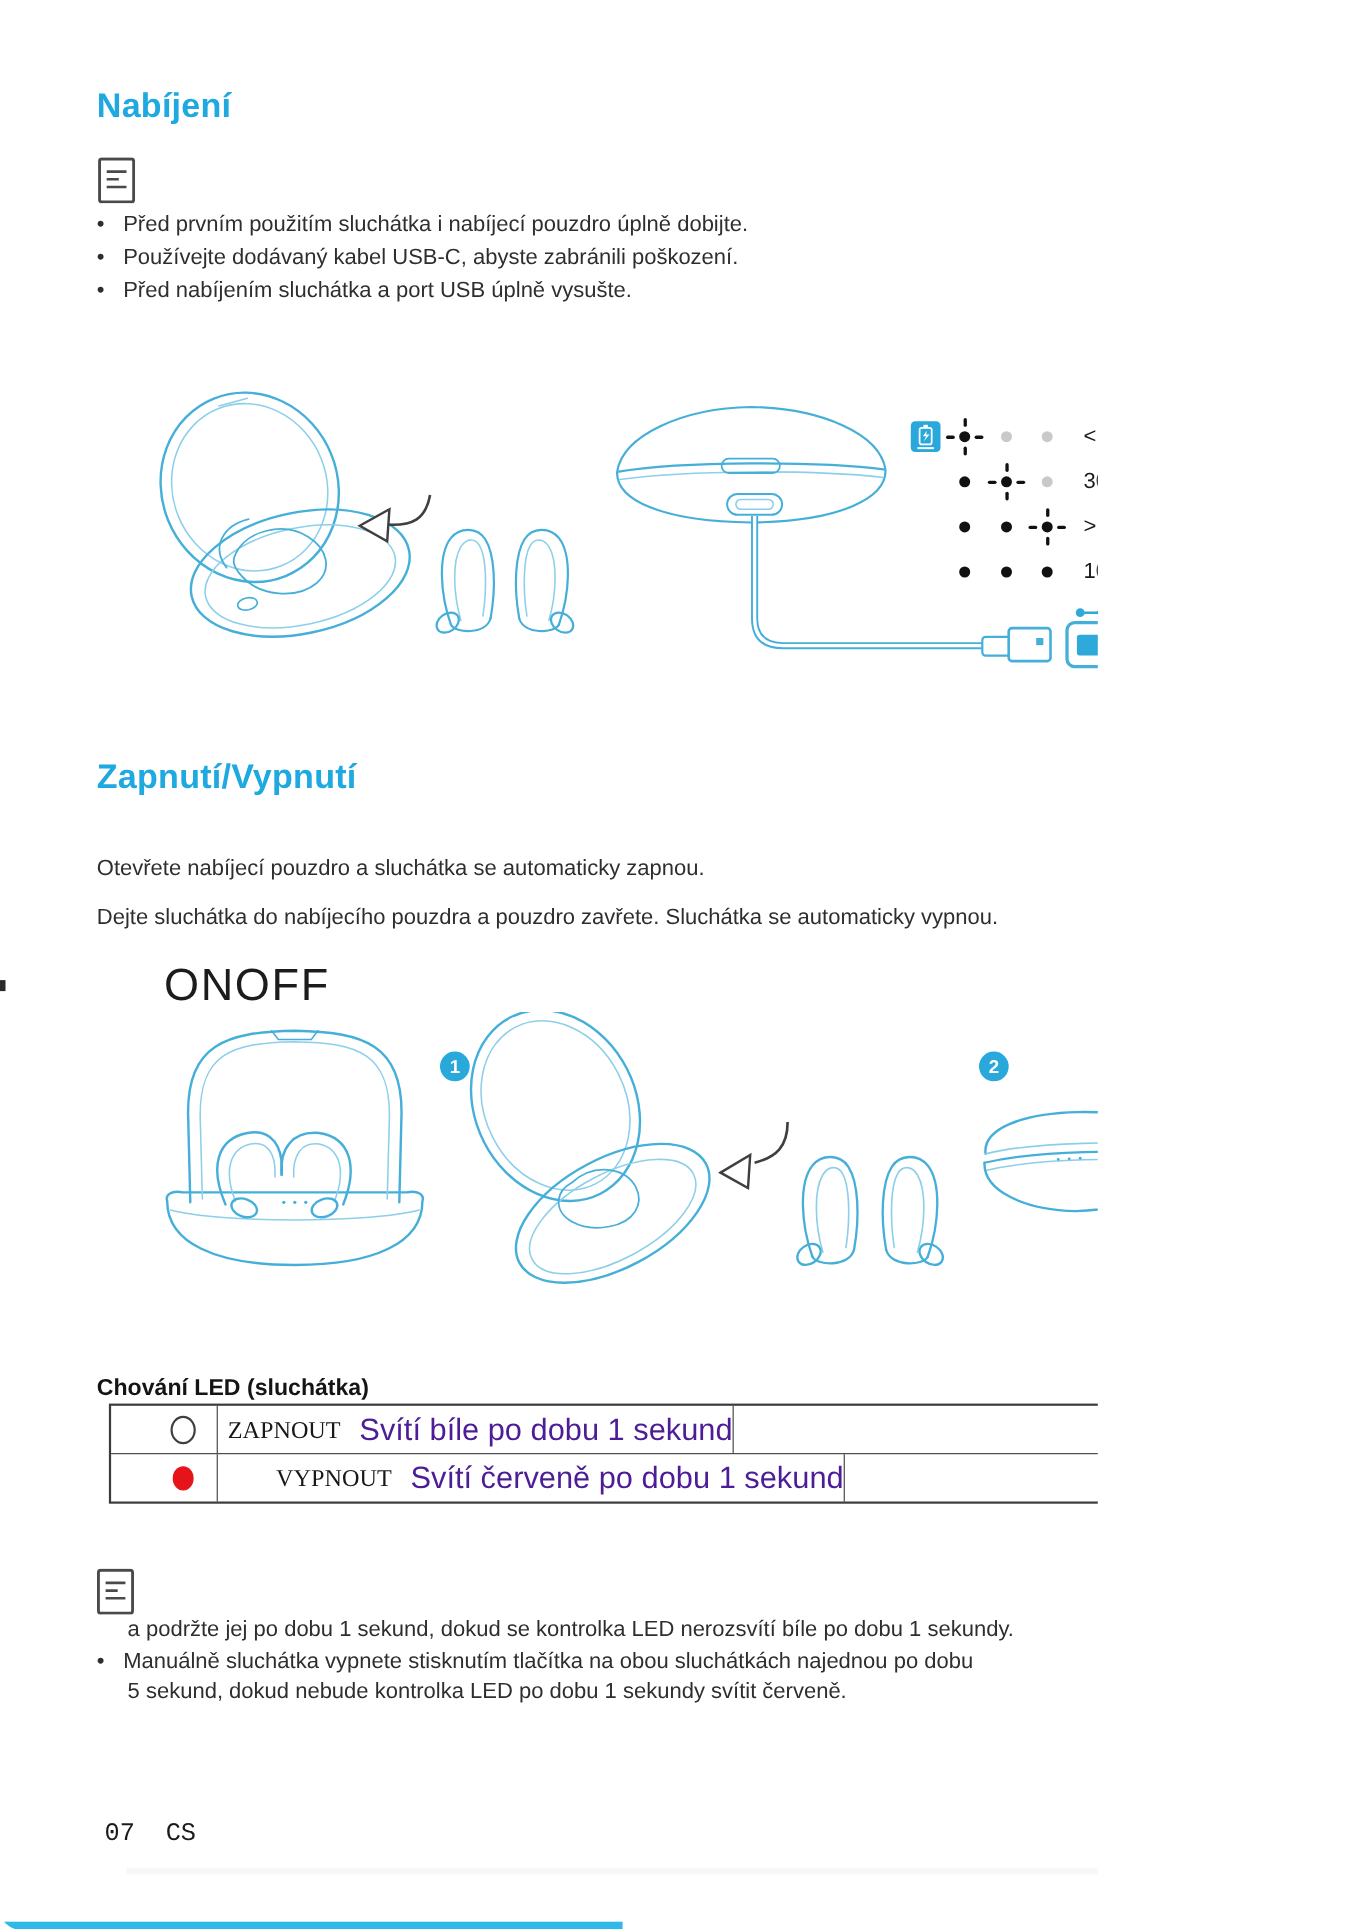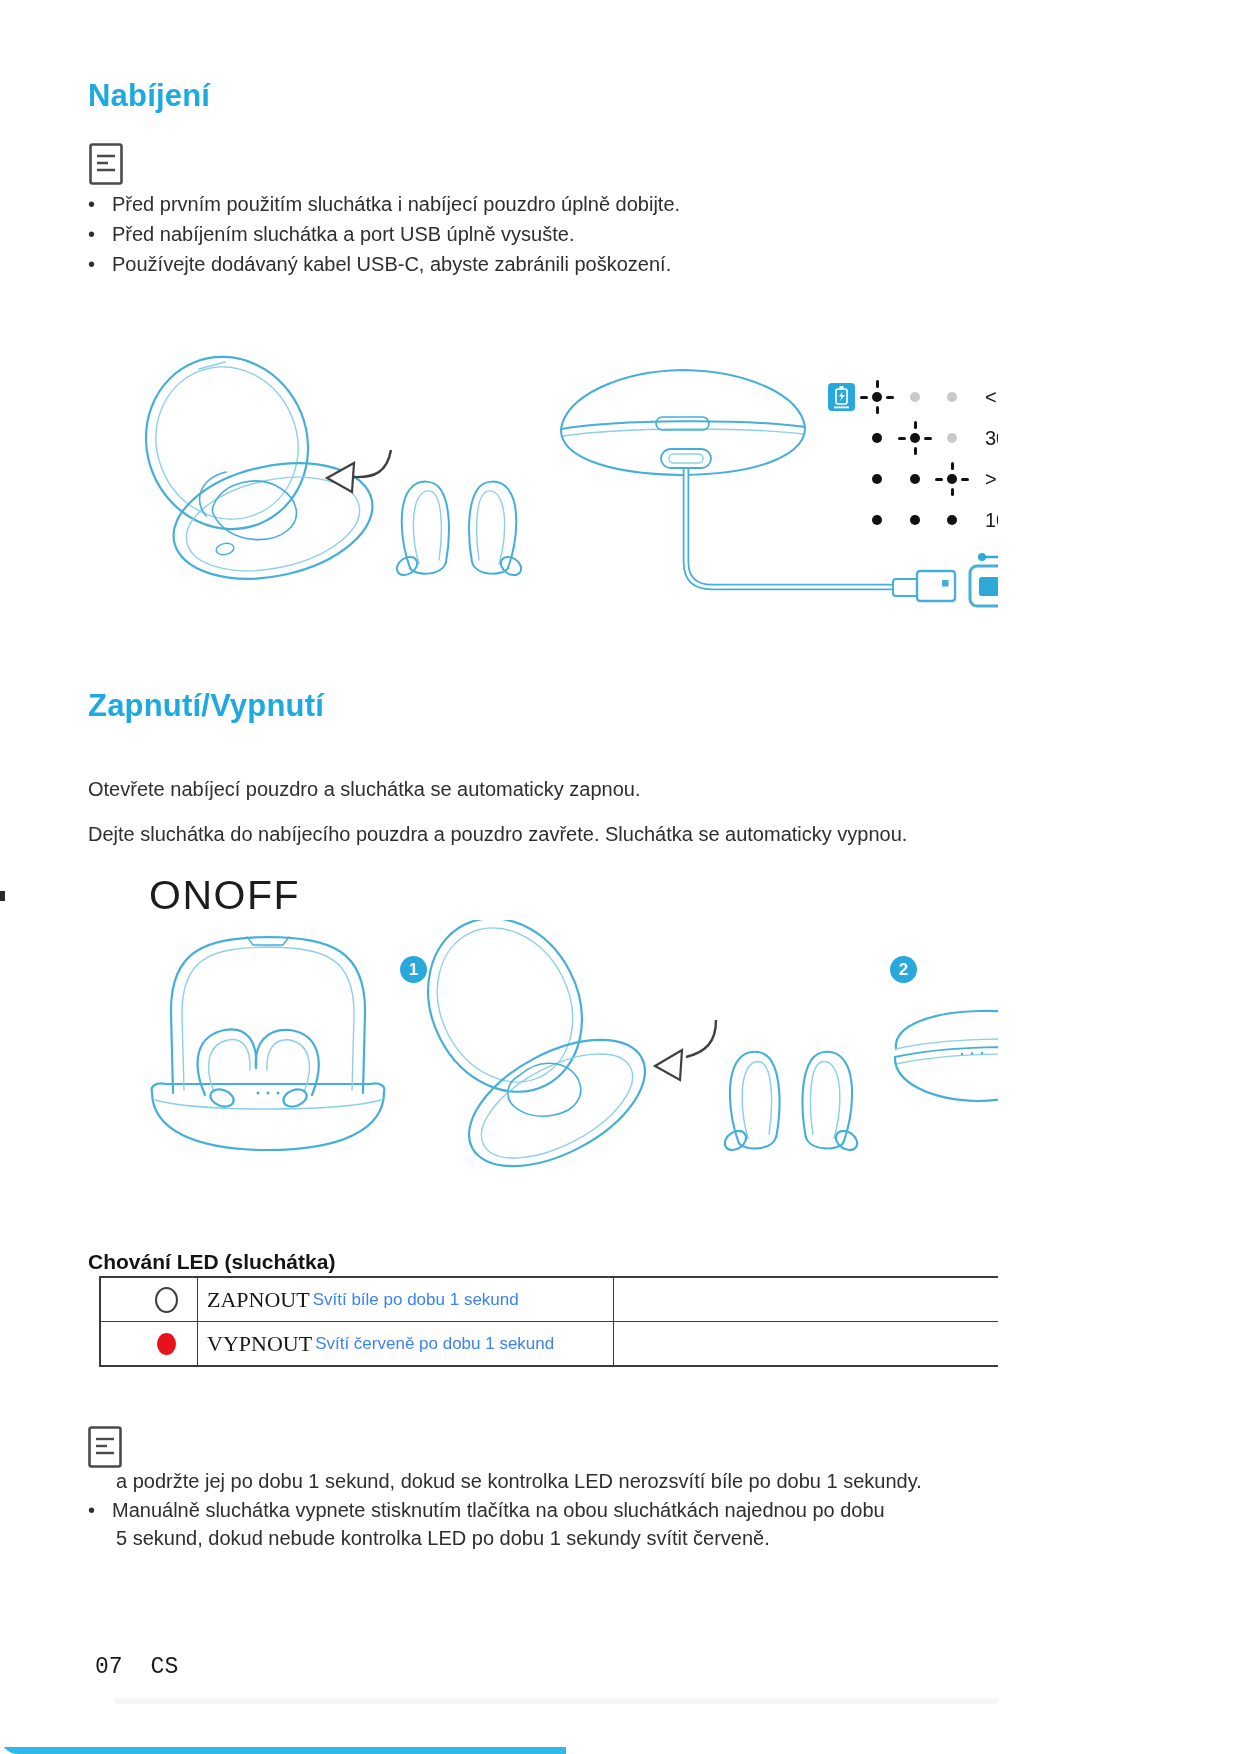--- a/index.html
+++ b/index.html
@@ -32,28 +32,28 @@
   .ray.r-l{width:8px;height:3px;left:0;top:15.5px;}
   .ray.r-r{width:8px;height:3px;right:0;top:15.5px;}
   .legend-label{position:absolute;left:985px;transform:translateY(-50%);font-size:20px;
                 color:#1a1a1a;white-space:nowrap;}
   
   .table-heading{position:absolute;left:88px;top:1250px;font-size:21px;font-weight:bold;
                  color:#141414;}
   .led-table{position:absolute;left:99px;top:1276px;width:1037px;border:2px solid #3b3b3b;
              background:#fff;}
   .lt-row{display:flex;height:43px;align-items:stretch;padding-left:34px;}
-  .lt-row.second{border-top:1.6px solid #3b3b3b;}
+  .lt-row.second{border-top:1.6px solid #3b3b3b;gap:44px;}
   .lt-led{flex:0 0 62px;border-right:1.8px solid #3b3b3b;display:flex;align-items:center;
           justify-content:center;}
   .lt-text{flex:0 0 406px;border-right:1.4px solid #3b3b3b;display:flex;align-items:center;
            padding-left:9px;white-space:nowrap;overflow:visible;}
   .lt-text .kw{font-family:"Liberation Serif",serif;font-size:22px;color:#181818;
                position:relative;z-index:1;}
-  .lt-text .tx{font-size:17px;color:#3b82f6;margin-left:3px;position:relative;z-index:1;}
+  .lt-text .tx{font-size:28px;color:#4c1d95;margin-left:17px;position:relative;z-index:1;}
   .lt-rest{flex:1 1 auto;}
   .white-led{width:19px;height:22px;border:2.6px solid #3f3f3f;border-radius:50%;background:#fff;}
   .red-led{width:19px;height:22px;border-radius:50%;background:#e6131a;}
   
   .notes2{position:absolute;left:88px;top:1467px;}
   .notes2 div{font-size:20px;line-height:28.6px;white-space:nowrap;color:#2e2e2e;}
   .notes2 .cont{margin-left:28px;}
   .notes2 .bm{display:inline-block;width:24px;}
   .footer{position:absolute;left:95px;top:1654px;font-family:Liberation Mono, monospace;
           font-size:23px;color:#1a1a1a;}
@@ -73,22 +73,22 @@
     <svg width="34" height="42" viewBox="0 0 34 42">
       <rect x="1.5" y="1.5" width="31" height="39" rx="2" fill="#fff" stroke="#4a4a4a" stroke-width="2.6"></rect>
       <line x1="8" y1="13" x2="26" y2="13" stroke="#4a4a4a" stroke-width="2.4"></line>
       <line x1="8" y1="20" x2="19" y2="20" stroke="#4a4a4a" stroke-width="2.4"></line>
       <line x1="8" y1="27" x2="26" y2="27" stroke="#4a4a4a" stroke-width="2.4"></line>
     </svg>
   </div>
 
   <ul class="bullets" style="top:193px">
     <li><span class="bm">•</span><span>Před prvním použitím sluchátka i nabíjecí pouzdro úplně dobijte.</span></li>
+    <li><span class="bm">•</span><span>Používejte dodávaný kabel USB-C, abyste zabránili poškození.</span></li>
     <li><span class="bm">•</span><span>Před nabíjením sluchátka a port USB úplně vysušte.</span></li>
-    <li><span class="bm">•</span><span>Používejte dodávaný kabel USB-C, abyste zabránili poškození.</span></li>
   </ul>
 
   <svg class="abs" style="left:0;top:315px" width="1241" height="315" viewBox="0 315 1241 315">
 
     <g fill="none" stroke="#45afd9" stroke-width="2.2" stroke-linecap="round">
       <ellipse cx="227" cy="443" rx="80" ry="87" transform="rotate(-22 227 443)"></ellipse>
       <ellipse cx="227" cy="443" rx="70" ry="77" transform="rotate(-22 227 443)" stroke="#8ccfe9" stroke-width="1.4"></ellipse>
       <path d="M 199,369 l 26,-7" stroke="#8ccfe9" stroke-width="1.4"></path>
       <ellipse cx="273" cy="521" rx="101" ry="55" transform="rotate(-12 273 521)"></ellipse>
       <ellipse cx="273" cy="524" rx="88" ry="44" transform="rotate(-12 273 524)" stroke-width="1.4" stroke="#8ccfe9"></ellipse>

